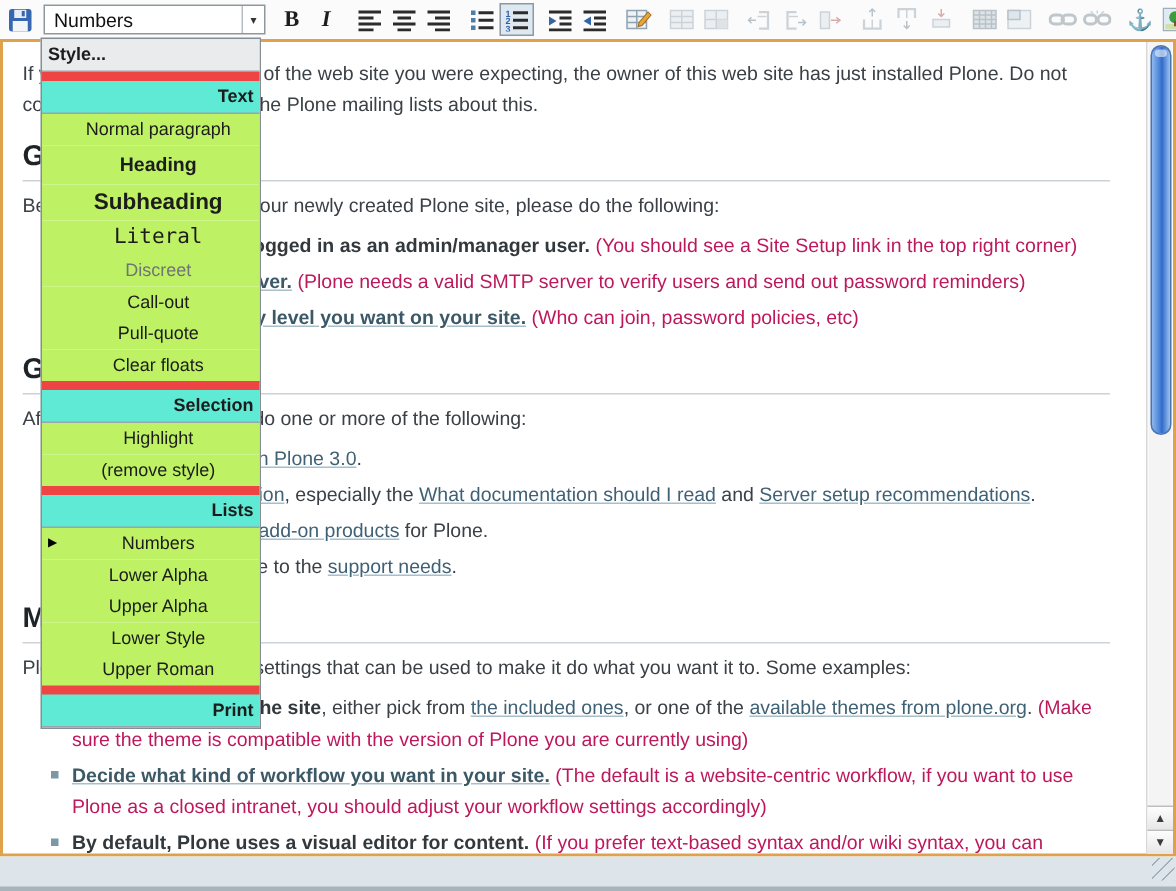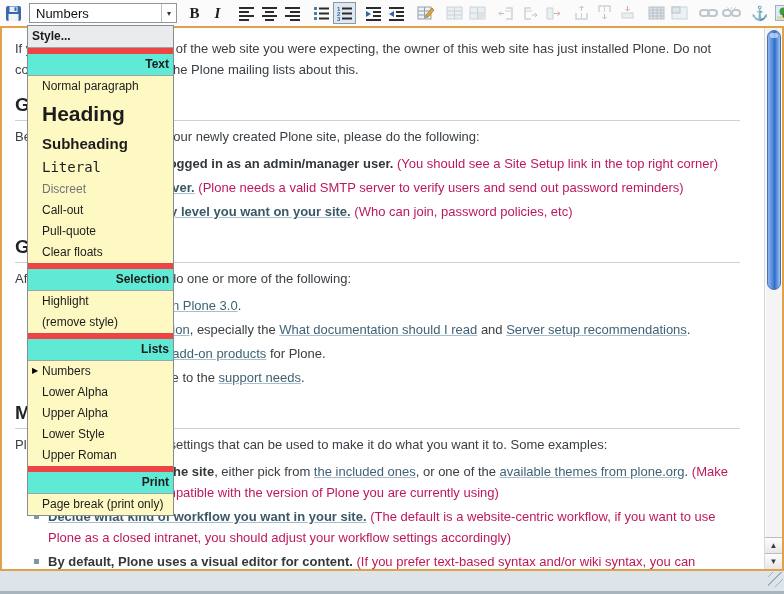--- a/index.html
+++ b/index.html
@@ -65,26 +65,26 @@
 
   
   .bottombar{position:absolute;left:0;bottom:0;width:784px;height:23px;background:#dde5ea;
              border-bottom:3px solid #a7b4bc;}
   .resize-grip{position:absolute;right:1px;bottom:4px;width:15px;height:15px;
       background:repeating-linear-gradient(135deg,transparent 0 3px,#9fb0ba 3px 4px,transparent 4px 6px);}
 
   
   .stylemenu{position:absolute;left:27px;top:25px;width:147px;background:#fff;
              border:1px solid #848e94;z-index:10;font-size:12px;color:#1c1c1c;}
-  .m-item{padding:3px 4px 4px 14px;background:#fef9c3;}
+  .m-item{padding:3px 4px 4px 14px;background:#bef264;text-align:center;}
   .m-title{padding:3px 4px 4px 4px;font-weight:bold;background:#e9ebec;
            border-bottom:1px solid #9aa4ab;}
   .m-header{padding:3px 4px 4px 4px;font-weight:bold;background:#5eead4;
             border-top:6px solid #ef4444;border-bottom:1px solid #9aa4ab;text-align:right;}
-  .m-heading{font-size:21px;font-weight:bold;padding:5px 4px 6px 14px;}
+  .m-heading{font-size:13px;font-weight:bold;padding:5px 4px 6px 14px;}
   .m-subheading{font-size:15px;font-weight:bold;}
   .m-literal{font-family:"DejaVu Sans Mono",monospace;font-size:14px;}
   .m-discreet{color:#6f7477;}
   .m-selected{position:relative;}
   .m-selected .sel-marker{position:absolute;left:4px;top:5px;font-size:8px;color:#000;}
 
   svg{display:block;}
 </style>
 </head>
 <body>
@@ -463,16 +463,15 @@
     <div class="m-header">Lists</div>
     <div class="m-item m-selected">
       <span class="sel-marker">▶</span>
       <span>Numbers</span>
     </div>
     <div class="m-item">Lower Alpha</div>
     <div class="m-item">Upper Alpha</div>
     <div class="m-item">Lower Style</div>
     <div class="m-item">Upper Roman</div>
     <div class="m-header">Print</div>
-    <div class="m-item">Page break (print only)</div>
   </div>
 
 </div>
 
 </body></html>

